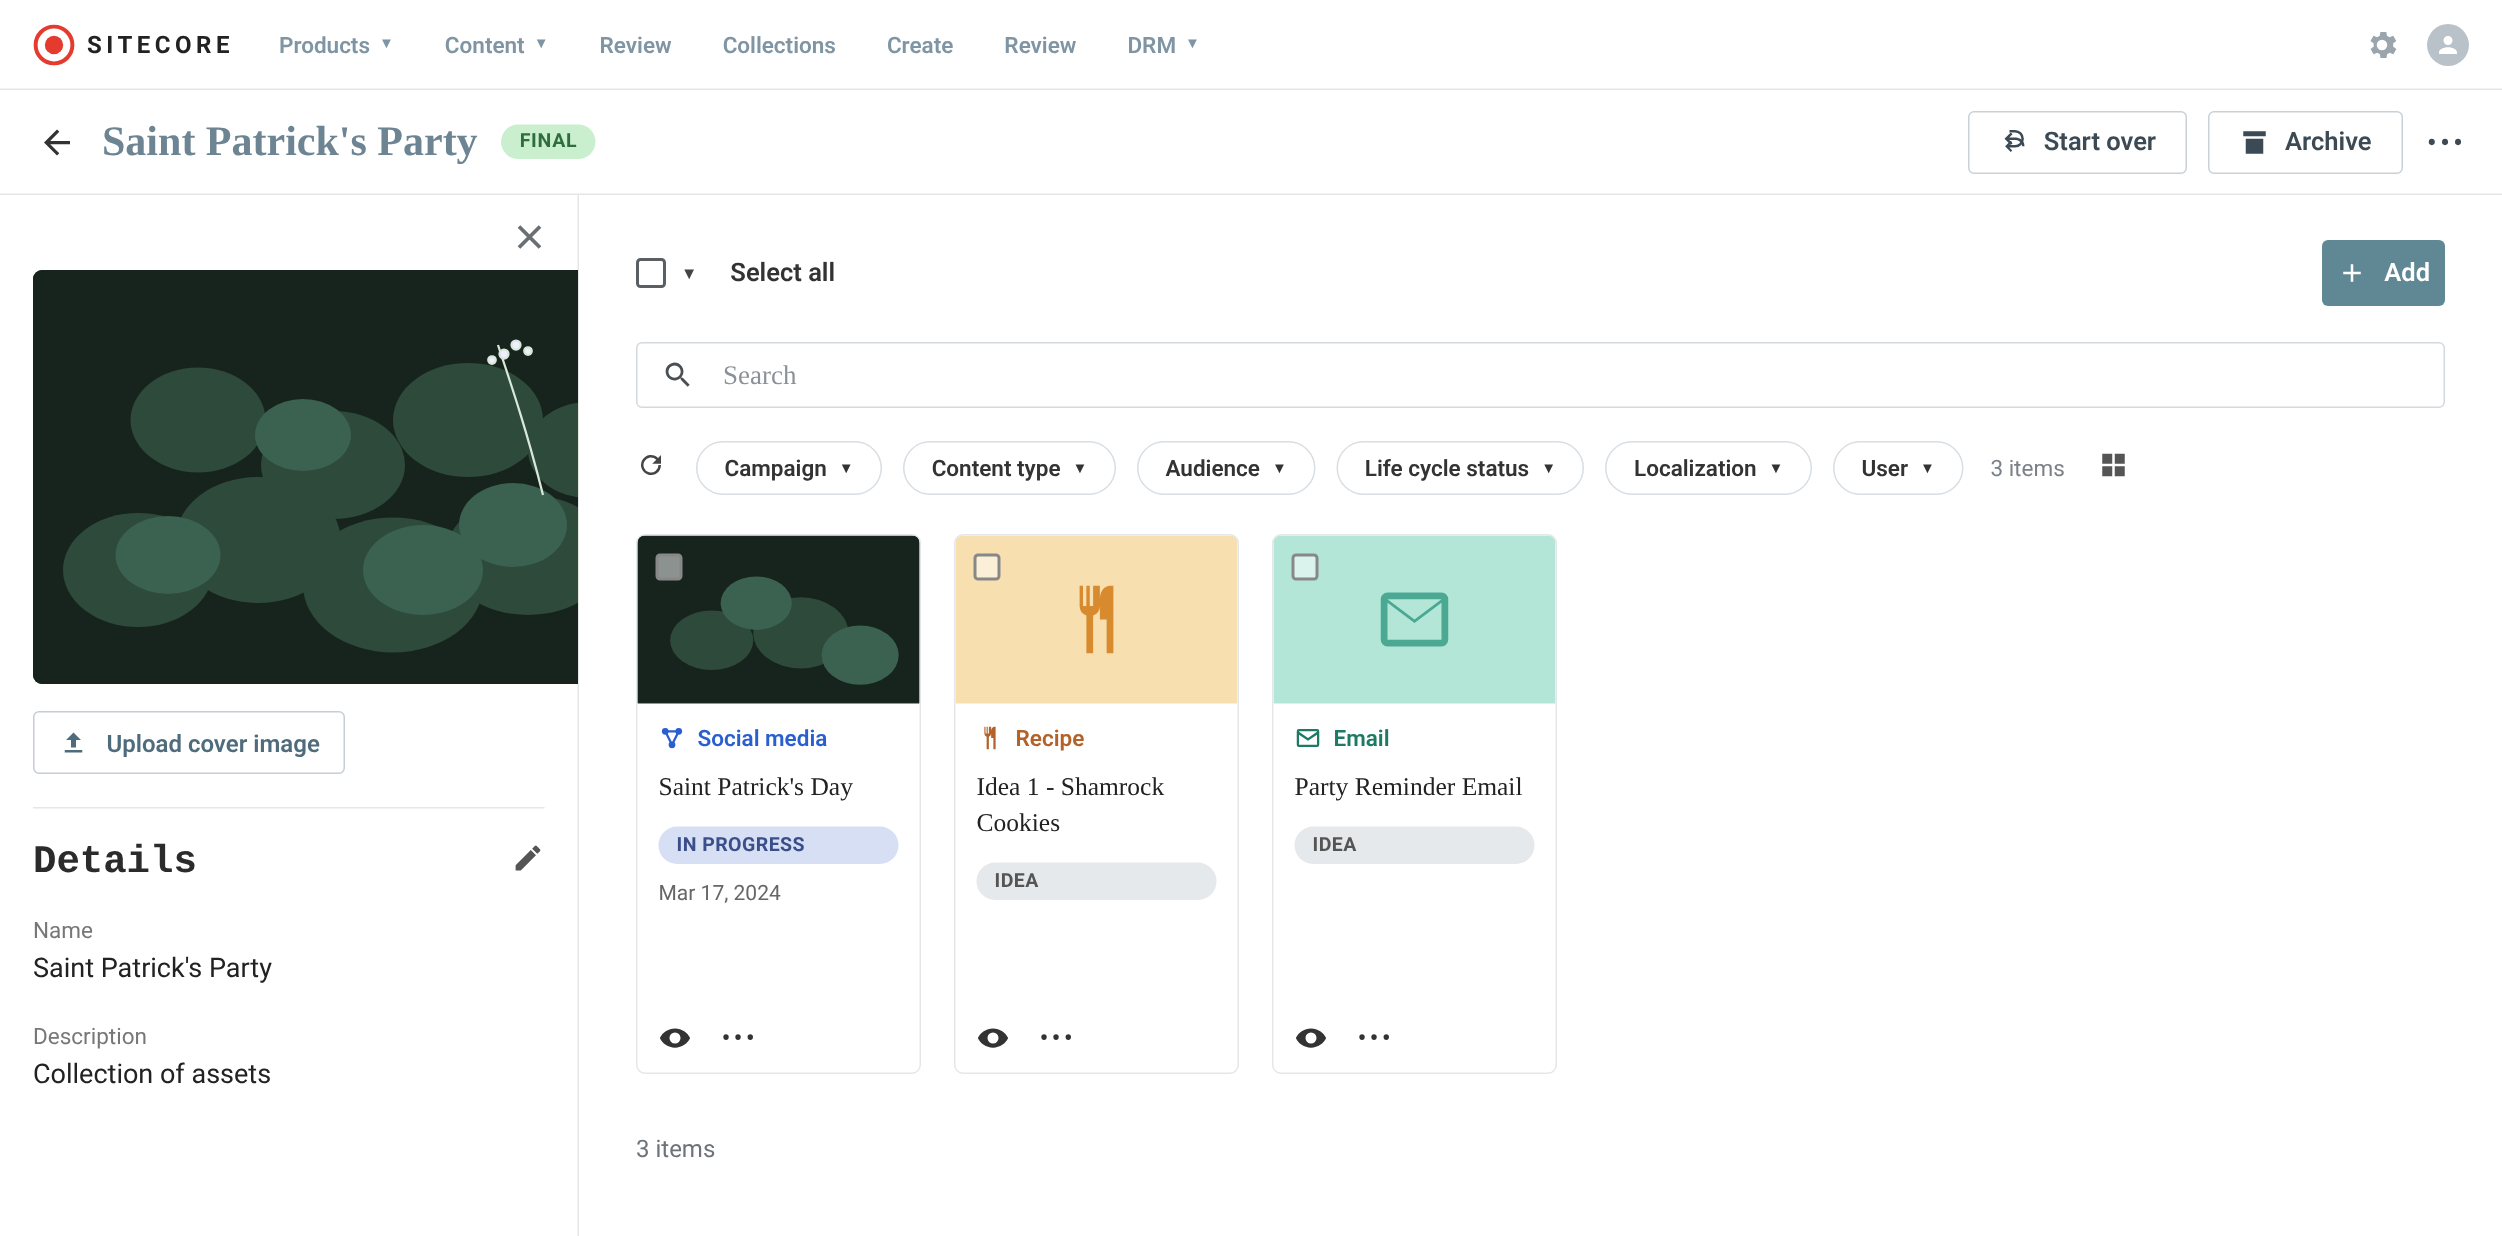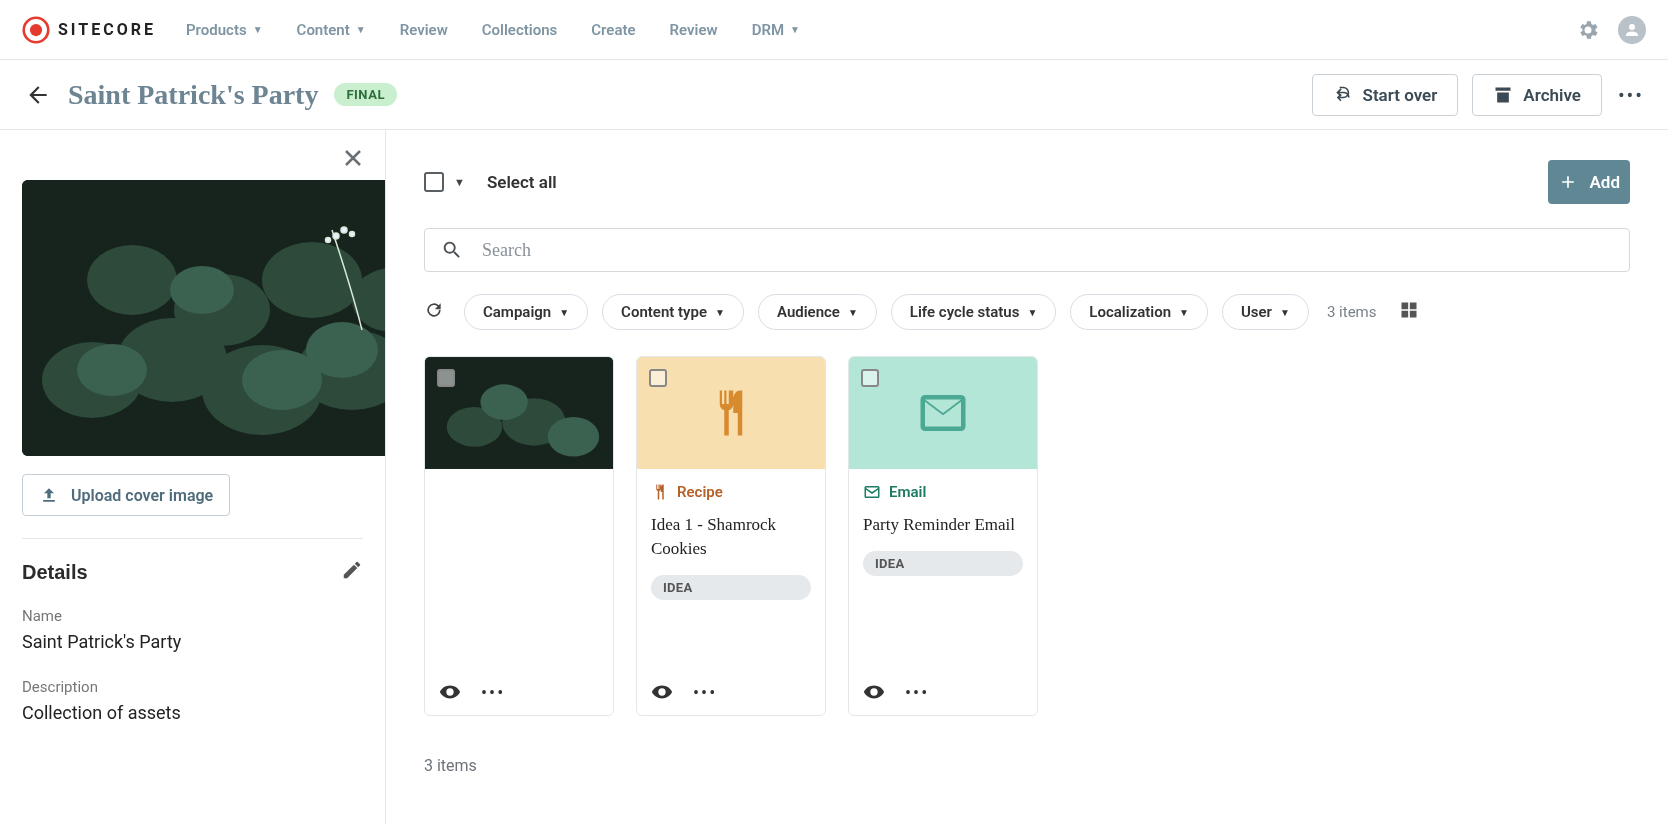--- a/index.html
+++ b/index.html
@@ -27,21 +27,21 @@
 
   
   .layout{display:flex;height:calc(100% - 116px)}
   .sidepanel{width:386px;border-right:1px solid #e6e6e6;padding:22px;overflow:auto;position:relative}
   .closepanel{position:absolute;top:16px;right:20px;cursor:pointer;color:#6a6f74}
   .cover{width:414px;height:276px;border-radius:6px;overflow:hidden;margin-top:28px;margin-bottom:18px;background:#223;position:relative}
   .cover svg{width:100%;height:100%;display:block}
   .uploadbtn{display:inline-flex;align-items:center;gap:12px;border:1px solid #c5ced5;border-radius:4px;padding:10px 16px;color:#4f6c7d;font-weight:600;cursor:pointer;margin-bottom:22px}
   .hr{height:1px;background:#e6e6e6;margin-bottom:20px}
   .details-head{display:flex;align-items:center;justify-content:space-between;margin-bottom:22px}
-  .details-head h3{font-size:20px;font-family:Liberation Sans, sans-serif}
+  .details-head h3{font-size:26px;font-family:Liberation Mono, monospace}
   .pencil{color:#555;cursor:pointer}
   .field-label{color:#777;font-size:15px;margin-bottom:6px}
   .field-value{font-size:18px;color:#222;margin-bottom:26px}
 
   
   .content{flex:1;padding:30px 38px;overflow:auto}
   .toolbar{display:flex;align-items:center;margin-bottom:24px}
   .chkwrap{display:flex;align-items:center;gap:10px;margin-right:22px}
   .chk{width:20px;height:20px;border:2px solid #5a5f63;border-radius:3px;cursor:pointer}
   .caret-sm{color:#444;font-size:11px}
@@ -276,20 +276,34 @@
         <div class="thumb green">
           <div class="cardchk"></div>
           <svg viewBox="0 0 190 112" width="190" height="112">
             <rect width="190" height="112" fill="#17241e"></rect>
             <ellipse cx="50" cy="70" rx="28" ry="20" fill="#2d4a3a"></ellipse>
               <ellipse cx="110" cy="65" rx="32" ry="24" fill="#2d4a3a"></ellipse>
             <ellipse cx="150" cy="80" rx="26" ry="20" fill="#3b6150"></ellipse>
               <ellipse cx="80" cy="45" rx="24" ry="18" fill="#3b6150"></ellipse>
           </svg>
         </div>
+        <div class="cardbody">
+          <div class="typeline blue sm">
+            <svg width="18" height="18" viewBox="0 0 24 24">
+                <circle cx="6" cy="6" r="3" fill="currentColor"></circle>
+                <circle cx="18" cy="6" r="3" fill="currentColor"></circle>
+                <circle cx="12" cy="18" r="3" fill="currentColor"></circle>
+                <path stroke="currentColor" stroke-width="2" fill="none" d="M7 8l4 8M17 8l-4 8M8 6h8"></path>
+              </svg>
+            <span>Social media</span>
+          </div>
+          <div class="card-title">Saint Patrick's Day</div>
+          <span class="status-pill inprog">IN PROGRESS</span>
+          <div class="card-date">Mar 17, 2024</div>
+        </div>
         <div class="cardfoot">
           <svg class="eye" width="22" height="22" viewBox="0 0 24 24">
               <path fill="currentColor" d="M12 5C7 5 2.7 8.1 1 12c1.7 3.9 6 7 11 7s9.3-3.1 11-7c-1.7-3.9-6-7-11-7zm0 11a4 4 0 1 1 4-4 4 4 0 0 1-4 4z"></path>
             </svg>
           <span class="dots3">•••</span>
         </div>
       </div>
 
       <div class="card">
         <div class="thumb peach">

